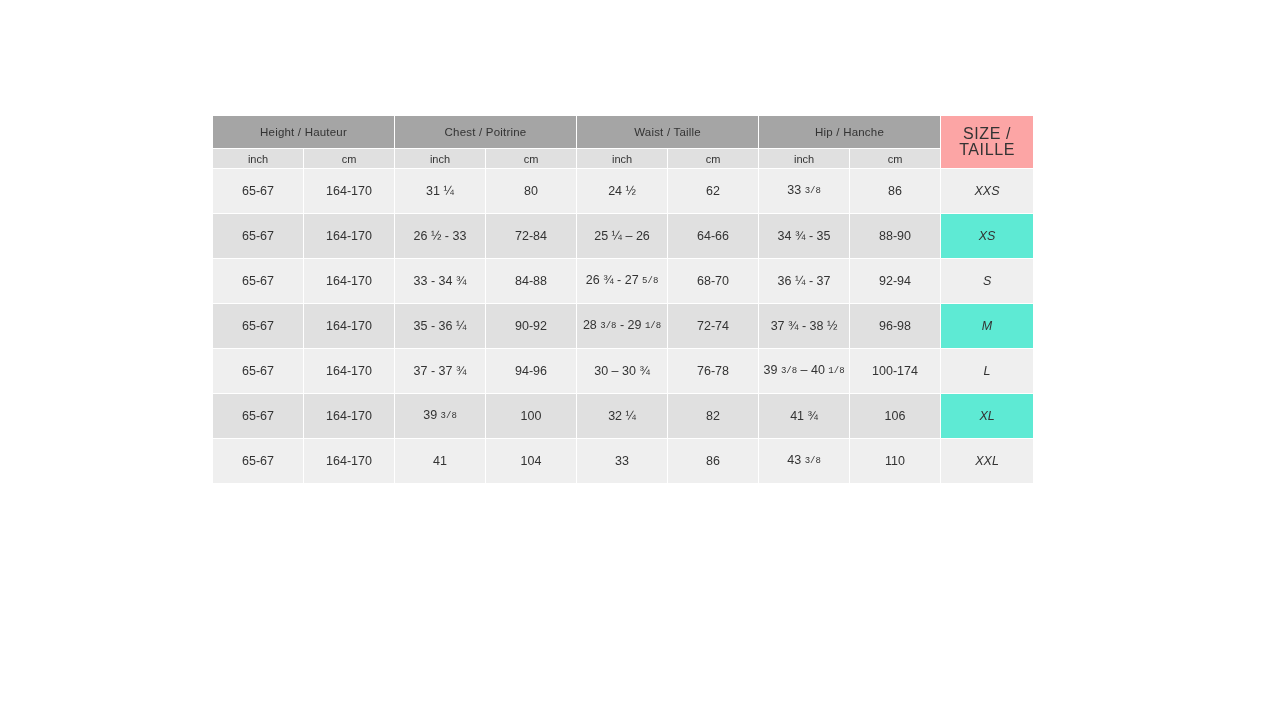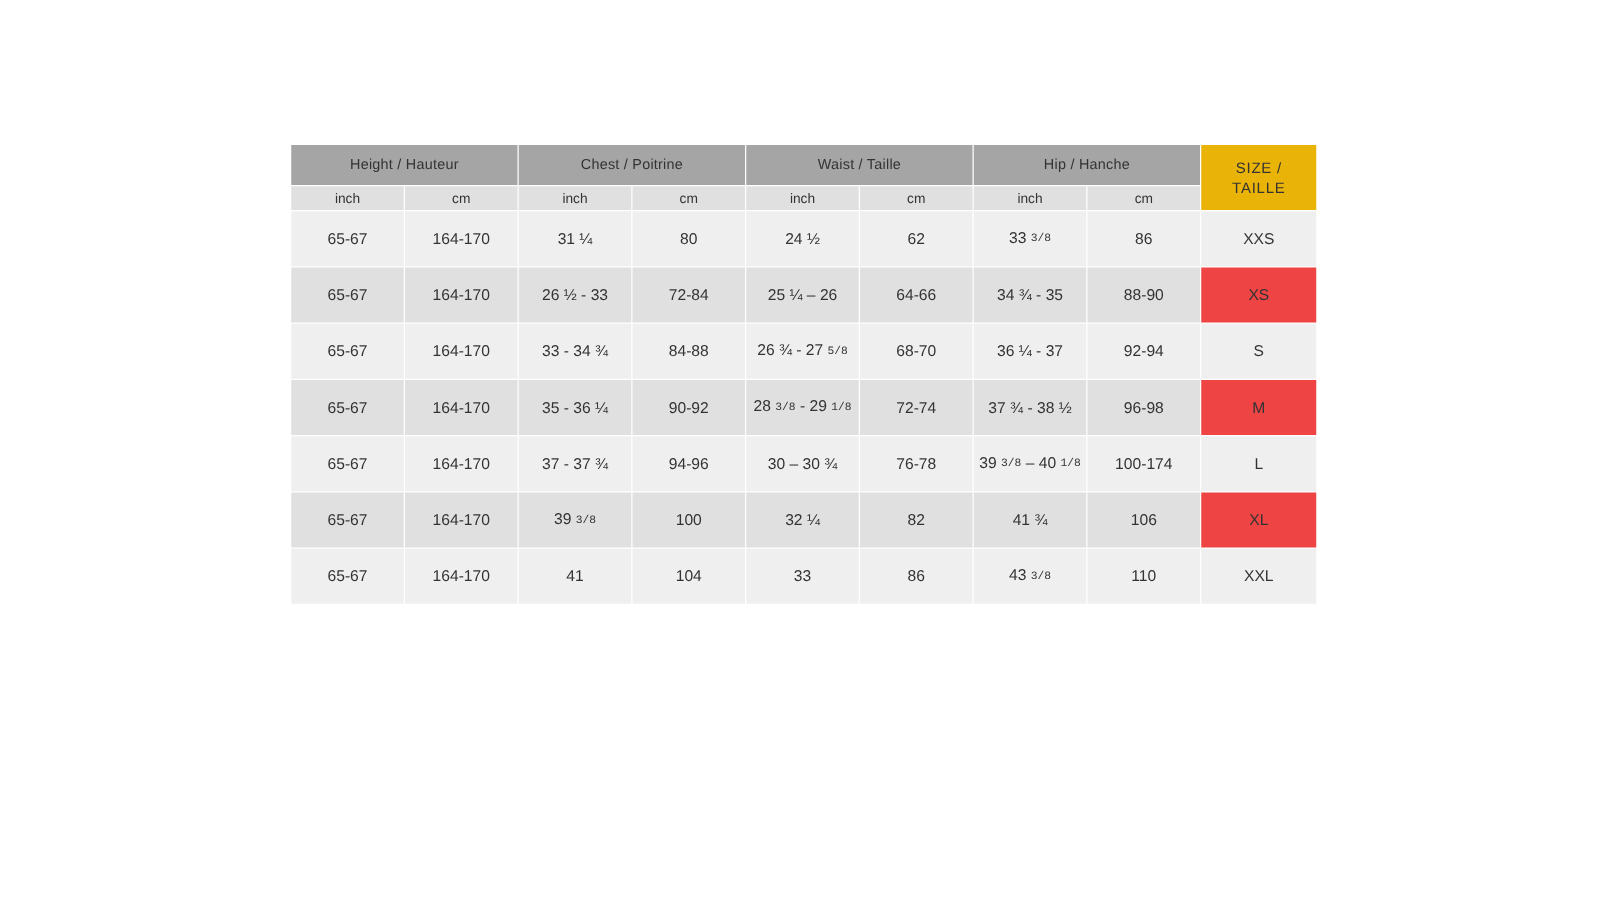--- a/index.html
+++ b/index.html
@@ -12,21 +12,21 @@
   }
   #page {
     position: relative;
     width: 1280px;
     height: 720px;
     overflow: hidden;
     background: #ffffff;
   }
   .table-wrap {
     position: absolute;
-    left: 232px;
+    left: 212px;
     top: 115px;
     width: 816px;
   }
   table.size-chart {
     border-collapse: separate;
     border-spacing: 1px;
     width: 816px;
     table-layout: fixed;
   }
   table.size-chart td,
@@ -41,23 +41,23 @@
   
   .grp {
     background: #a5a5a5;
     color: #ffffff;
     font-size: 11.5px;
     font-weight: bold;
     height: 32px;
     letter-spacing: 0.2px;
   }
   .size-head {
-    background: #eab308;
+    background: #fca5a5;
     color: #8f8f8f;
-    font-size: 12px;
+    font-size: 16px;
     font-weight: bold;
     letter-spacing: 0.6px;
     line-height: 16px;
   }
   .unit {
     background: #e0e0e0;
     color: #3a3a3a;
     font-size: 11px;
     height: 19px;
   }
@@ -65,29 +65,30 @@
     background: #efefef;
   }
   .row-dark td {
     background: #e0e0e0;
   }
   .row-light td.sizecell,
   .row-dark td.sizecell {
     background: #efefef;
   }
   .row-dark td.sizecell {
-    background: #ef4444;
+    background: #5eead4;
   }
   tbody tr td {
     height: 44px;
     font-size: 12.5px;
     line-height: 15px;
   }
   td.sizecell {
     font-size: 12.5px;
+    font-style: italic;
   }
   .frac {
     font-size: 9px;
     vertical-align: 1px;
     font-family: Liberation Mono, monospace;
   }
 </style>
 </head>
 <body>
 

